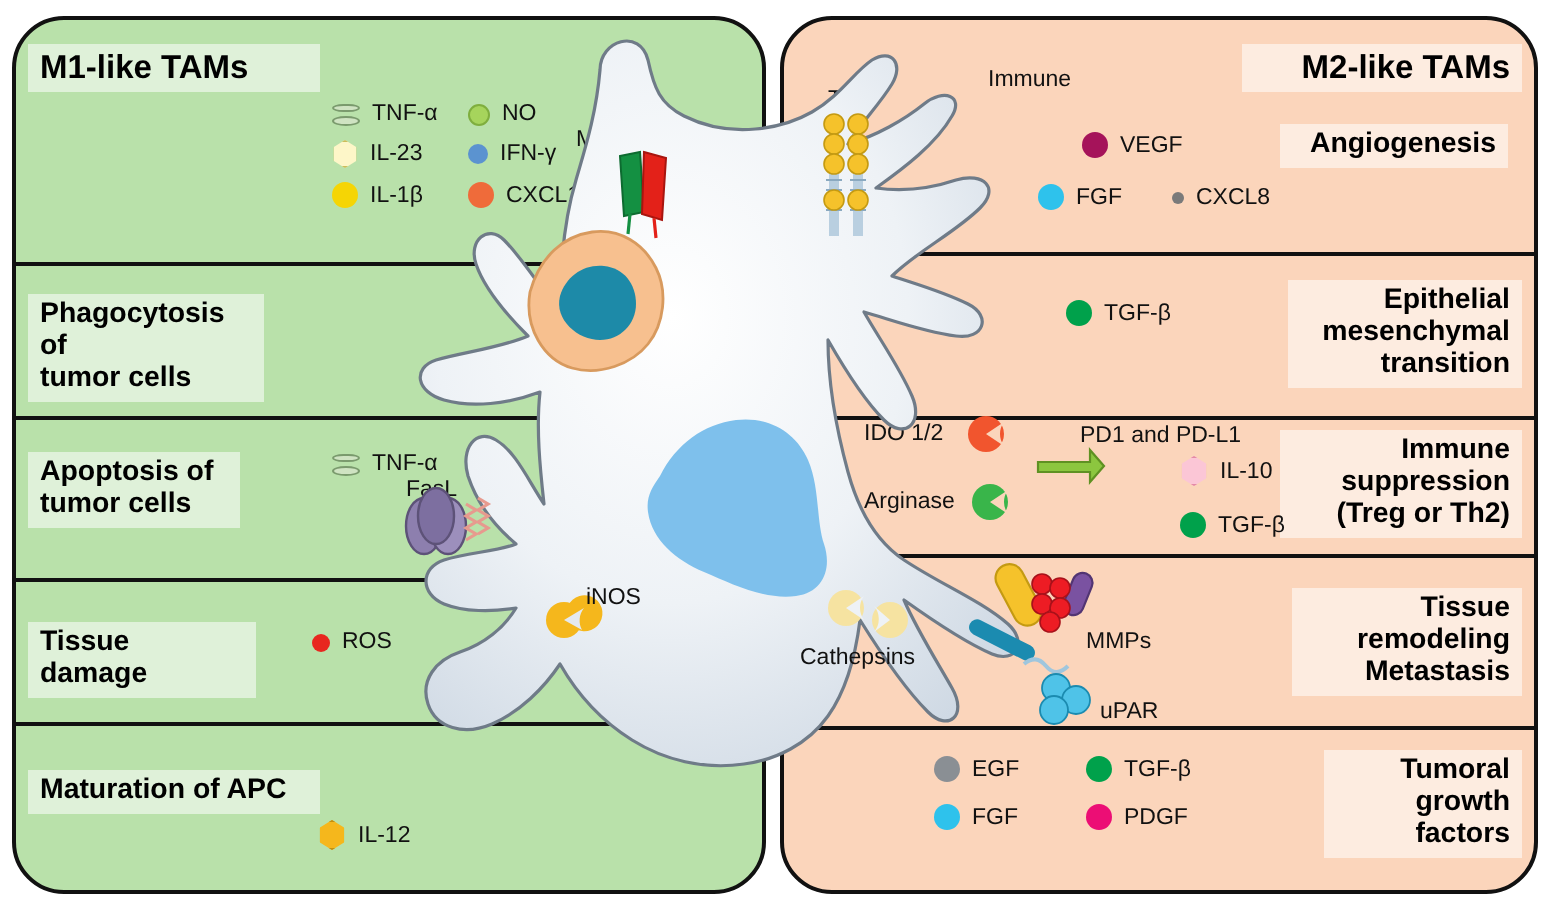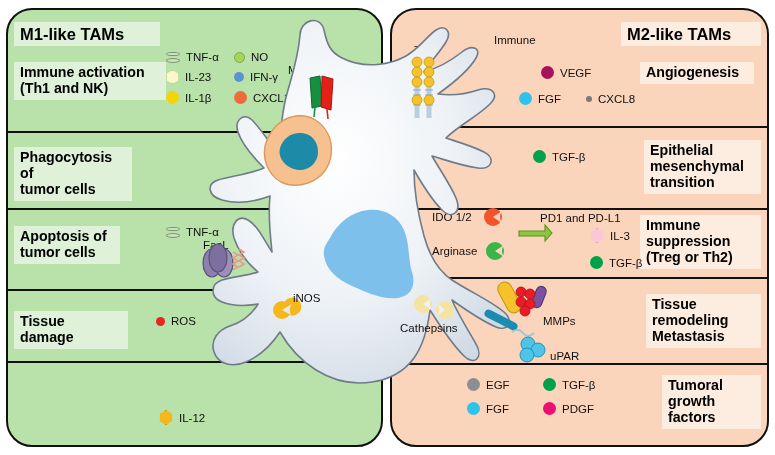--- a/index.html
+++ b/index.html
@@ -8,21 +8,21 @@
 
   .panel{position:absolute;top:8px;height:439px;box-sizing:border-box;border:2.5px solid #111;}
   #panel-left{left:6px;width:377px;background:#b9e1aa;border-radius:26px;}
   #panel-right{left:390px;width:379px;background:#fbd5bb;border-radius:26px;}
 
   .divider{position:absolute;height:0;border-top:2.5px solid #111;}
 
   .lbl{position:absolute;font-weight:bold;color:#000;line-height:1.12;
        padding:3px 6px;box-sizing:border-box;}
   .lbl-left{background:rgba(255,255,255,0.55);text-align:left;}
-  .lbl-right{background:rgba(255,255,255,0.55);}
+  .lbl-right{background:rgba(255,255,255,0.55);text-align:right;}
 
   .legend-item{position:absolute;display:flex;align-items:center;gap:6px;
      font-size:11.5px;color:#111;white-space:nowrap;}
   .legend-item .txt{font-size:11.5px;}
 
   .free-label{position:absolute;font-size:11.5px;color:#111;white-space:nowrap;}
 
   
   .dot{border-radius:50%;display:inline-block;box-sizing:border-box;}
   .hexa{display:inline-block;box-sizing:border-box;
@@ -43,37 +43,34 @@
 
   <div class="panel" id="panel-left"></div>
 
   <div class="divider" style="left:8px;width:373px;top:131px;"></div>
   <div class="divider" style="left:8px;width:373px;top:208px;"></div>
   <div class="divider" style="left:8px;width:373px;top:289px;"></div>
   <div class="divider" style="left:8px;width:373px;top:361px;"></div>
 
   <div class="lbl lbl-left" style="left:14px;top:22px;width:146px;font-size:16.5px;">M1-like TAMs</div>
 
-  <div class="lbl lbl-left" style="left:14px;top:62px;width:152px;font-size:14.2px;">
-    <span>Immune activation</span><br>
-    <span>(Th1 and NK)</span>
-  </div>
 
   <div class="lbl lbl-left" style="left:14px;top:147px;width:118px;font-size:14.2px;">
     <span>Phagocytosis of</span><br>
     <span>tumor cells</span>
   </div>
 
   <div class="lbl lbl-left" style="left:14px;top:226px;width:106px;font-size:14.2px;">
     <span>Apoptosis of</span><br>
     <span>tumor cells</span>
   </div>
 
   <div class="lbl lbl-left" style="left:14px;top:311px;width:114px;font-size:14.2px;">Tissue damage</div>
 
+  <div class="lbl lbl-left" style="left:14px;top:385px;width:146px;font-size:14.2px;">Maturation of APC</div>
 
   <div class="legend-item" style="left:166px;top:51px;">
     <span class="cyl" style="width:14px;height:11px;"></span>
     <span class="txt">TNF-α</span>
   </div>
   <div class="legend-item" style="left:234px;top:51px;text-align:right;">
     <span class="dot" style="width:11px;height:11px;background:#a6d45c;border:1px solid #7fae3e;"></span>
     <span class="txt">NO</span>
   </div>
 
@@ -169,21 +166,21 @@
     <span class="txt">TGF-β</span>
   </div>
 
   <div class="free-label" style="left:432px;top:211px;font-size:11.5px;">IDO 1/2</div>
   <div class="free-label" style="left:432px;top:245px;font-size:11.5px;">Arginase</div>
 
   <div class="free-label" style="left:540px;top:212px;font-size:11.5px;">PD1 and PD-L1</div>
 
   <div class="legend-item" style="left:590px;top:228px;">
     <span class="hexa" style="width:14px;height:15px;background:#fbc6d6;border:1px solid #e48aa6;"></span>
-    <span class="txt">IL-3</span>
+    <span class="txt">IL-10</span>
   </div>
   <div class="legend-item" style="left:590px;top:256px;">
     <span class="dot" style="width:13px;height:13px;background:#00a14b;"></span>
     <span class="txt">TGF-β</span>
   </div>
 
   <div class="free-label" style="left:543px;top:315px;font-size:11.5px;">MMPs</div>
   <div class="free-label" style="left:550px;top:350px;font-size:11.5px;">uPAR</div>
 
   <div class="legend-item" style="left:467px;top:378px;">

